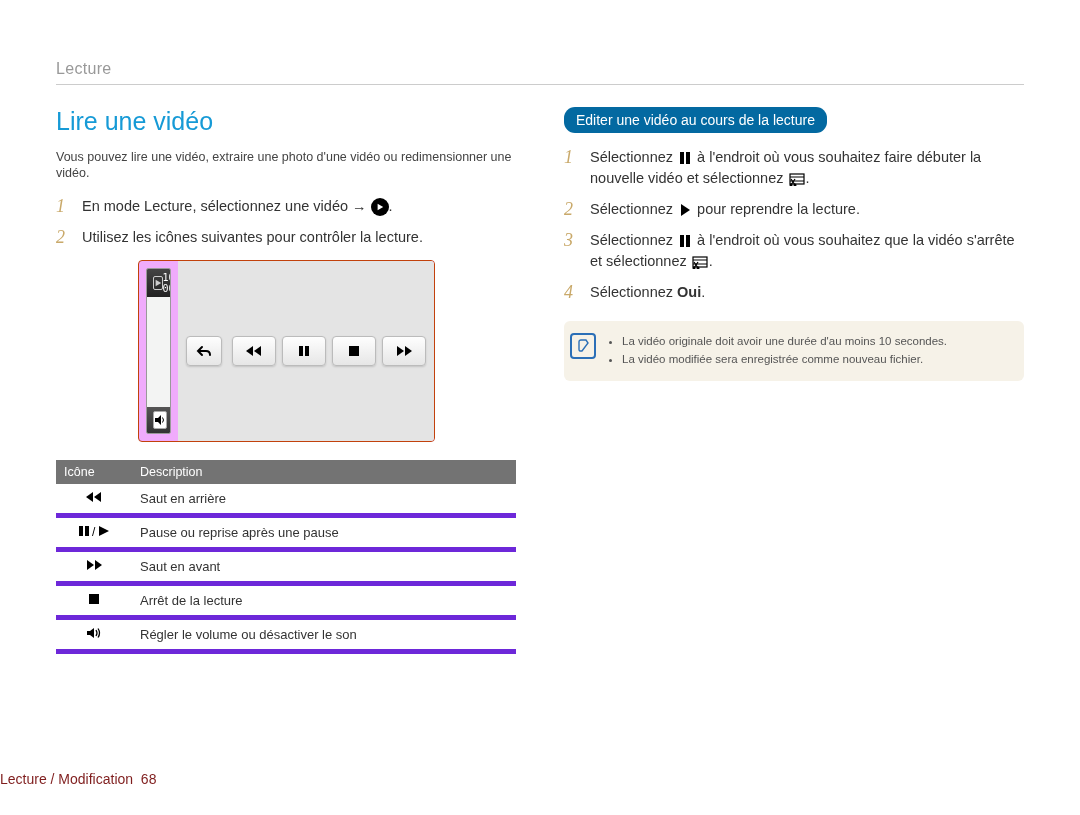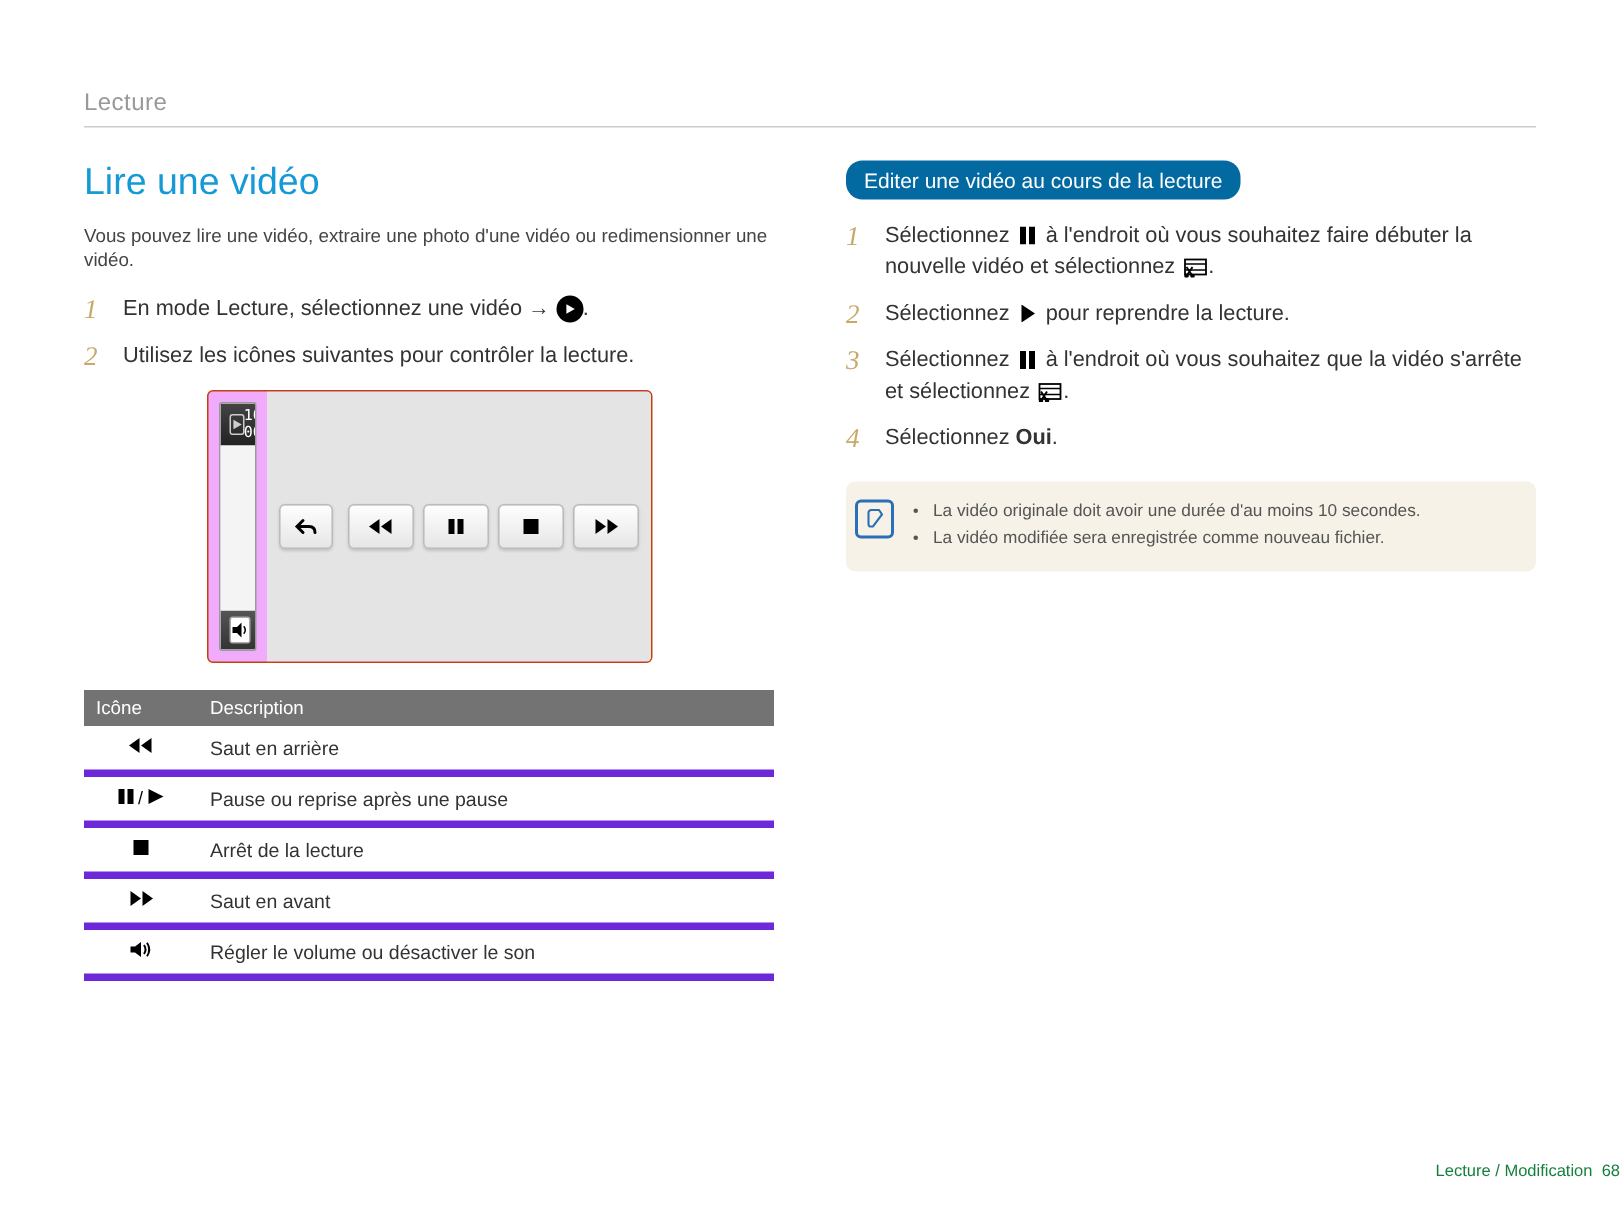--- a/index.html
+++ b/index.html
@@ -35,21 +35,21 @@
   .btn-cluster .cam-btn{width:42px}
   table.icons{width:100%;border-collapse:collapse;font-size:13px}
   table.icons th{background:#737373;color:#fff;font-weight:400;text-align:left;padding:5px 8px;font-size:12.5px}
   table.icons th.iconhdr{width:60px}
   table.icons td{padding:7px 8px;border-bottom:5px solid #6d28d9;vertical-align:middle}
   table.icons td.iconcell{text-align:center;color:#000}
   .pill{display:inline-block;background:#0369a1;color:#fff;font-size:14px;padding:5px 12px;border-radius:11px;margin-bottom:14px}
   .note-box{display:flex;gap:10px;background:#f6f2e8;border-radius:6px;padding:12px 6px;margin-top:18px}
   .note-icon{width:22px;height:22px;border:2px solid #2b6fb7;border-radius:4px;display:flex;align-items:center;justify-content:center;color:#2b6fb7;flex:none}
   .note-list{list-style:disc;margin:0;padding-left:16px;font-size:11.5px;color:#555;line-height:1.55}
-  .footer{position:absolute;bottom:28px;left:0;right:0;text-align:right;font-size:11px;color:#15803d}
+  .footer{position:absolute;bottom:28px;left:0;right:0;text-align:left;font-size:14px;color:#7f1d1d}
 </style>
 </head>
 <body>
 
 <div class="page">
   <div class="page-header">Lecture</div>
 
   <div class="columns">
 
     <div class="col">
@@ -168,34 +168,34 @@
                   <rect x="1" y="1" width="4" height="10" fill="#000"></rect>
                   <rect x="7" y="1" width="4" height="10" fill="#000"></rect>
                   <text x="14" y="11" font-size="12" fill="#000">/</text>
                   <polygon points="21,1 31,6 21,11" fill="#000"></polygon>
                 </svg>
           </td>
           <td>Pause ou reprise après une pause</td>
         </tr>
         <tr>
           <td class="iconcell">
-            <svg width="12" height="12" viewBox="0 0 12 12">
-                  <rect x="1" y="1" width="10" height="10" fill="#000"></rect>
-                </svg>
-          </td>
-          <td>Arrêt de la lecture</td>
-        </tr>
-        <tr>
-          <td class="iconcell">
             <svg width="18" height="12" viewBox="0 0 18 12">
                   <polygon points="2,1 9,6 2,11" fill="#000"></polygon>
                   <polygon points="10,1 17,6 10,11" fill="#000"></polygon>
                 </svg>
           </td>
           <td>Saut en avant</td>
+        </tr>
+        <tr>
+          <td class="iconcell">
+            <svg width="12" height="12" viewBox="0 0 12 12">
+                  <rect x="1" y="1" width="10" height="10" fill="#000"></rect>
+                </svg>
+          </td>
+          <td>Arrêt de la lecture</td>
         </tr>
         <tr>
           <td class="iconcell">
             <svg width="16" height="12" viewBox="0 0 16 12">
                   <polygon points="1,4 4,4 8,1 8,11 4,8 1,8" fill="#000"></polygon>
                   <path d="M10 3 Q12 6 10 9" stroke="#000" fill="none" stroke-width="1.3"></path>
                   <path d="M12 1.5 Q15 6 12 10.5" stroke="#000" fill="none" stroke-width="1.3"></path>
                 </svg>
           </td>
           <td>Régler le volume ou désactiver le son</td>

